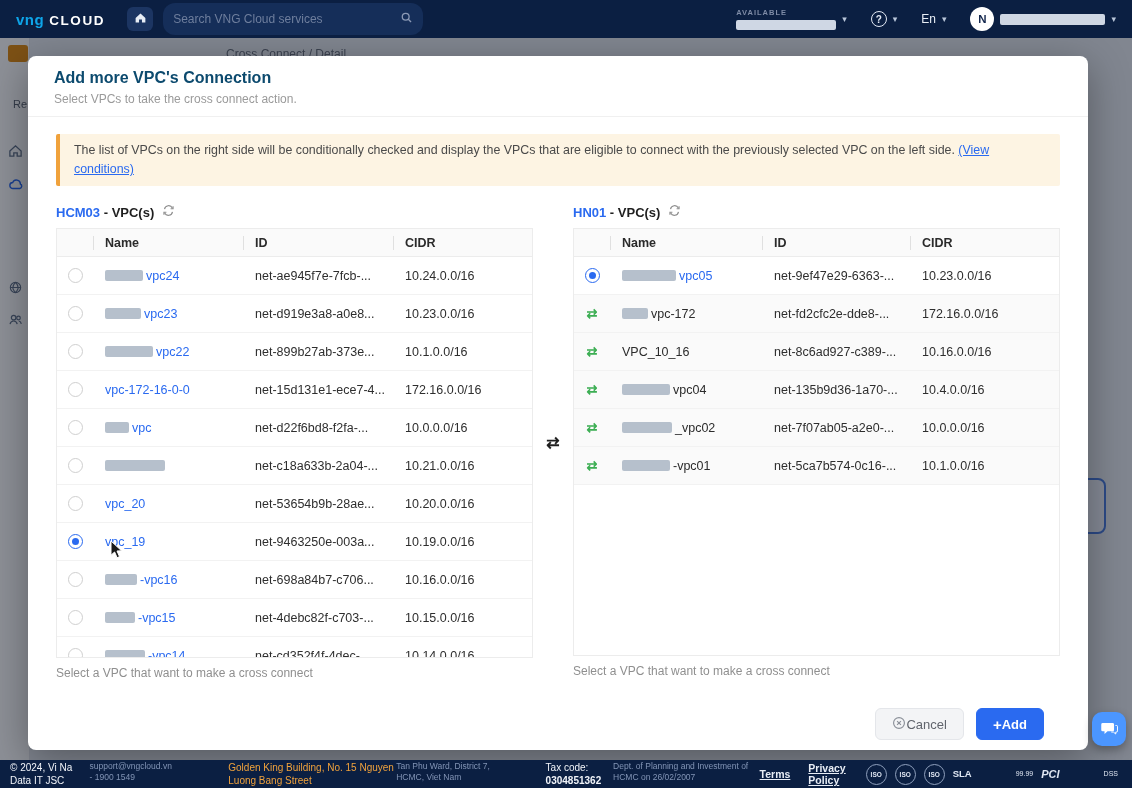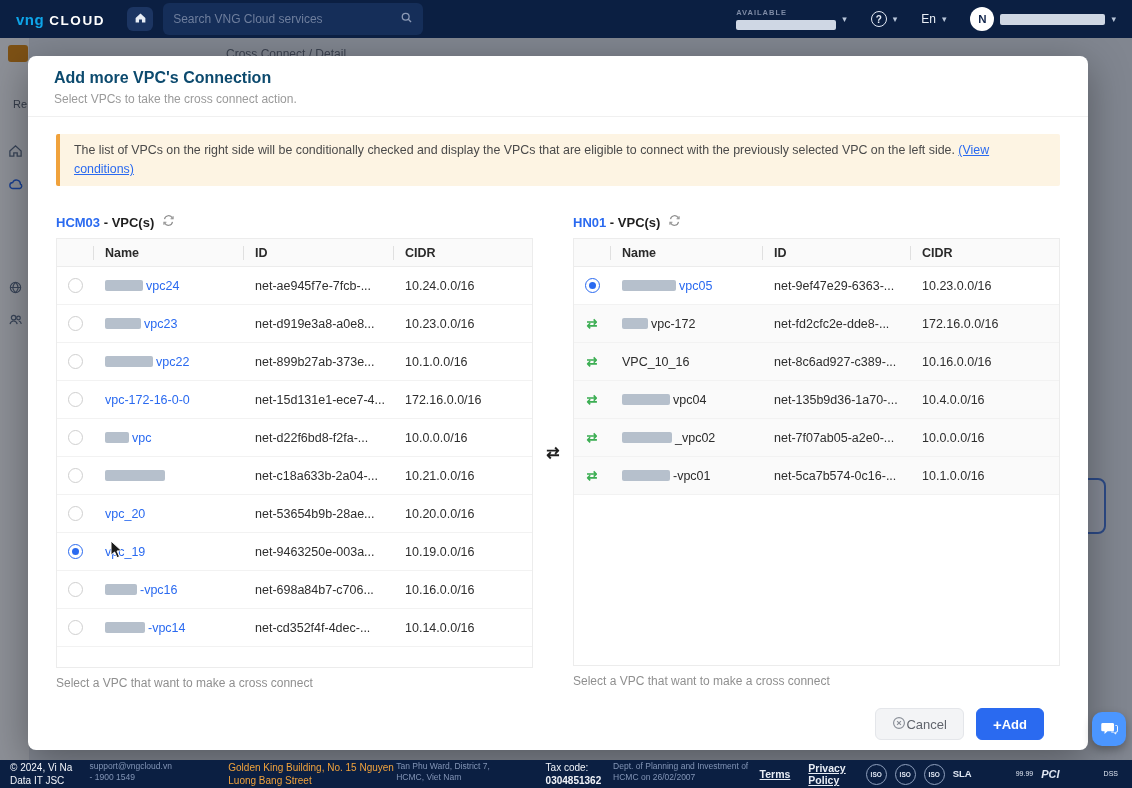--- a/index.html
+++ b/index.html
@@ -10,21 +10,21 @@
   body{position:relative; font-family:"Liberation Sans", sans-serif; background:#fff;}
 
   
   .navbar{position:absolute; top:0; left:0; width:100%; height:38px; background:var(--navy);
     display:flex; align-items:center; padding:0 16px; z-index:15;}
   .logo{display:flex; align-items:baseline; gap:5px; cursor:pointer;}
   .logo-vng{color:#0ea5e9; font-weight:800; font-size:15px; letter-spacing:.5px;}
   .logo-cloud{color:#fff; font-weight:800; font-size:13.5px; letter-spacing:1.6px;}
   .home-btn{margin-left:22px; width:26px; height:24px; border-radius:6px; background:#1c3562;
     display:flex; align-items:center; justify-content:center; cursor:pointer; border:none;}
-  .searchbar{margin-left:10px; width:260px; height:26px; background:#152e59; border-radius:6px;
+  .searchbar{margin-left:10px; width:260px; height:26px; background:#152e59; border-radius:12px;
     display:flex; align-items:center; padding:16px 10px; gap:20px;}
   .searchbar input{flex:1; background:transparent; border:none; outline:none; color:#cfd8e8; font-size:12px;
     font-family:"Liberation Sans", sans-serif;}
   .searchbar input::placeholder{color:#6e7e9d;}
   .nav-right{margin-left:auto; display:flex; align-items:center; gap:24px;}
   .nav-group{display:flex; align-items:center; gap:6px; cursor:pointer;}
   .avail-col{display:flex; flex-direction:column; justify-content:center;}
   .avail-label{font-size:7.5px; letter-spacing:1px; color:#7e8ba6; font-weight:700; margin-bottom:3px;}
   .nav-redact{width:100px; height:10px; background:#cfd7e4; border-radius:2px;}
   .chev{color:#b9c6da; font-size:9px; line-height:1;}
@@ -49,21 +49,21 @@
   
   .modal{position:absolute; left:28px; top:56px; width:1060px; height:694px; background:#fff;
     border-radius:8px; box-shadow:0 10px 40px rgba(0,0,0,.35); z-index:10; display:flex; flex-direction:column;}
   .modal-header{padding:11px 26px 9px; box-shadow:0 1px 0 #f0f0f0;}
   .modal-title{font-size:16px; font-weight:700; color:#0c4a6e; line-height:21px;}
   .modal-sub{font-size:12px; color:#9a9a9a; line-height:15px; margin-top:4px;}
   .modal-body{flex:1; padding:18px 28px 0; display:flex; flex-direction:column; overflow:hidden;}
   .banner{background:#fdf4e3; border-left:4px solid var(--warning); padding:7px 14px; font-size:12.4px;
     color:#4a4a4a; line-height:1.55; border-radius:2px;}
   .banner a{color:var(--accent); text-decoration:underline; cursor:pointer;}
-  .panels{display:flex; margin-top:28px; align-items:stretch;}
+  .panels{display:flex; margin-top:18px; align-items:stretch;}
   .panel{display:flex; flex-direction:column;}
   .panel-left{width:477px;}
   .panel-right{flex:1;}
   .panel-mid{width:40px; display:flex; align-items:center; justify-content:center;}
   .mid-swap{font-size:16px; font-weight:700; color:#1f1f1f;}
   .panel-head{display:flex; align-items:center; gap:8px; margin-bottom:8px; font-size:13px; font-weight:700; color:#1f1f1f;}
   .region{color:var(--accent);}
   .region-suffix{font-weight:600;}
   .refresh-btn{background:none; border:none; cursor:pointer; display:flex; padding:0;}
   .tbl{border:1px solid #ececec; background:#fff; overflow:hidden; position:relative;}
@@ -335,20 +335,31 @@
     </div>
     <div class="cell">net-698a84b7-c706...</div>
     <div class="cell">10.16.0.0/16</div>
   </div>
               <div class="trow">
     <div class="cell sel">
       <span class="radio"></span>
 
     </div>
     <div class="cell name">
+      <span class="redact" style="width: 30px;"></span><a class="vpc-link">-vpc15</a>
+    </div>
+    <div class="cell">net-4debc82f-c703-...</div>
+    <div class="cell">10.15.0.0/16</div>
+  </div>
+              <div class="trow">
+    <div class="cell sel">
+      <span class="radio"></span>
+
+    </div>
+    <div class="cell name">
       <span class="redact" style="width: 40px;"></span><a class="vpc-link">-vpc14</a>
     </div>
     <div class="cell">net-cd352f4f-4dec-...</div>
     <div class="cell">10.14.0.0/16</div>
   </div>
             </div>
         </div>
         <div class="hint">Select a VPC that want to make a cross connect</div>
       </div>
 

